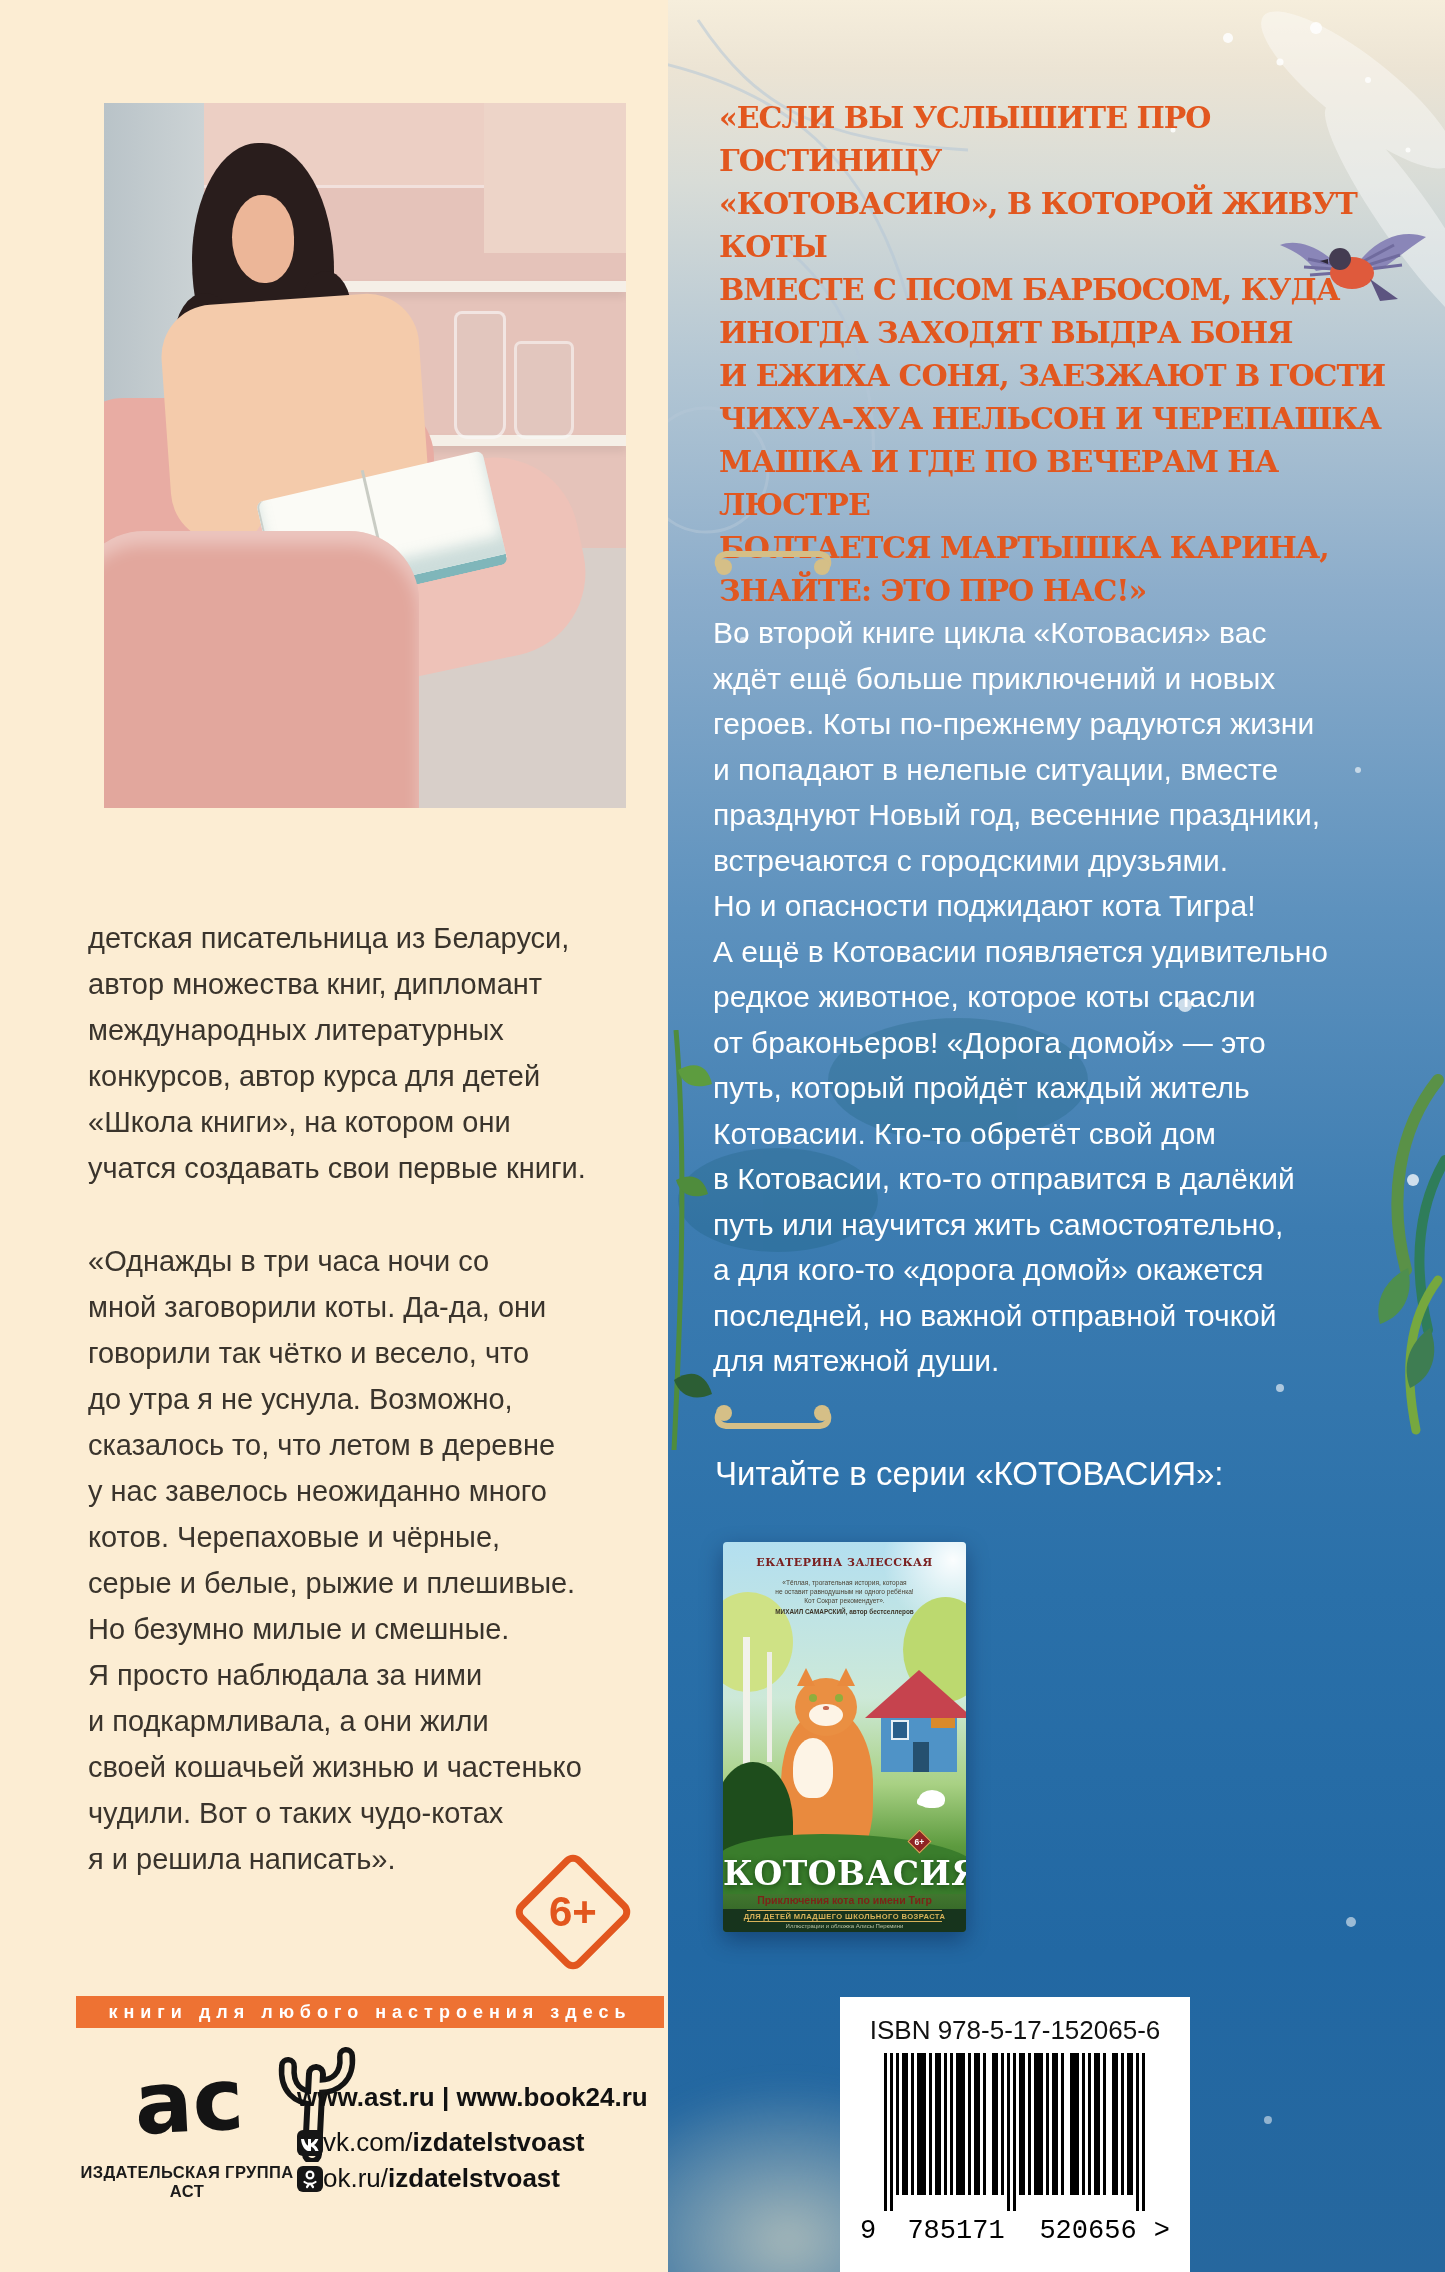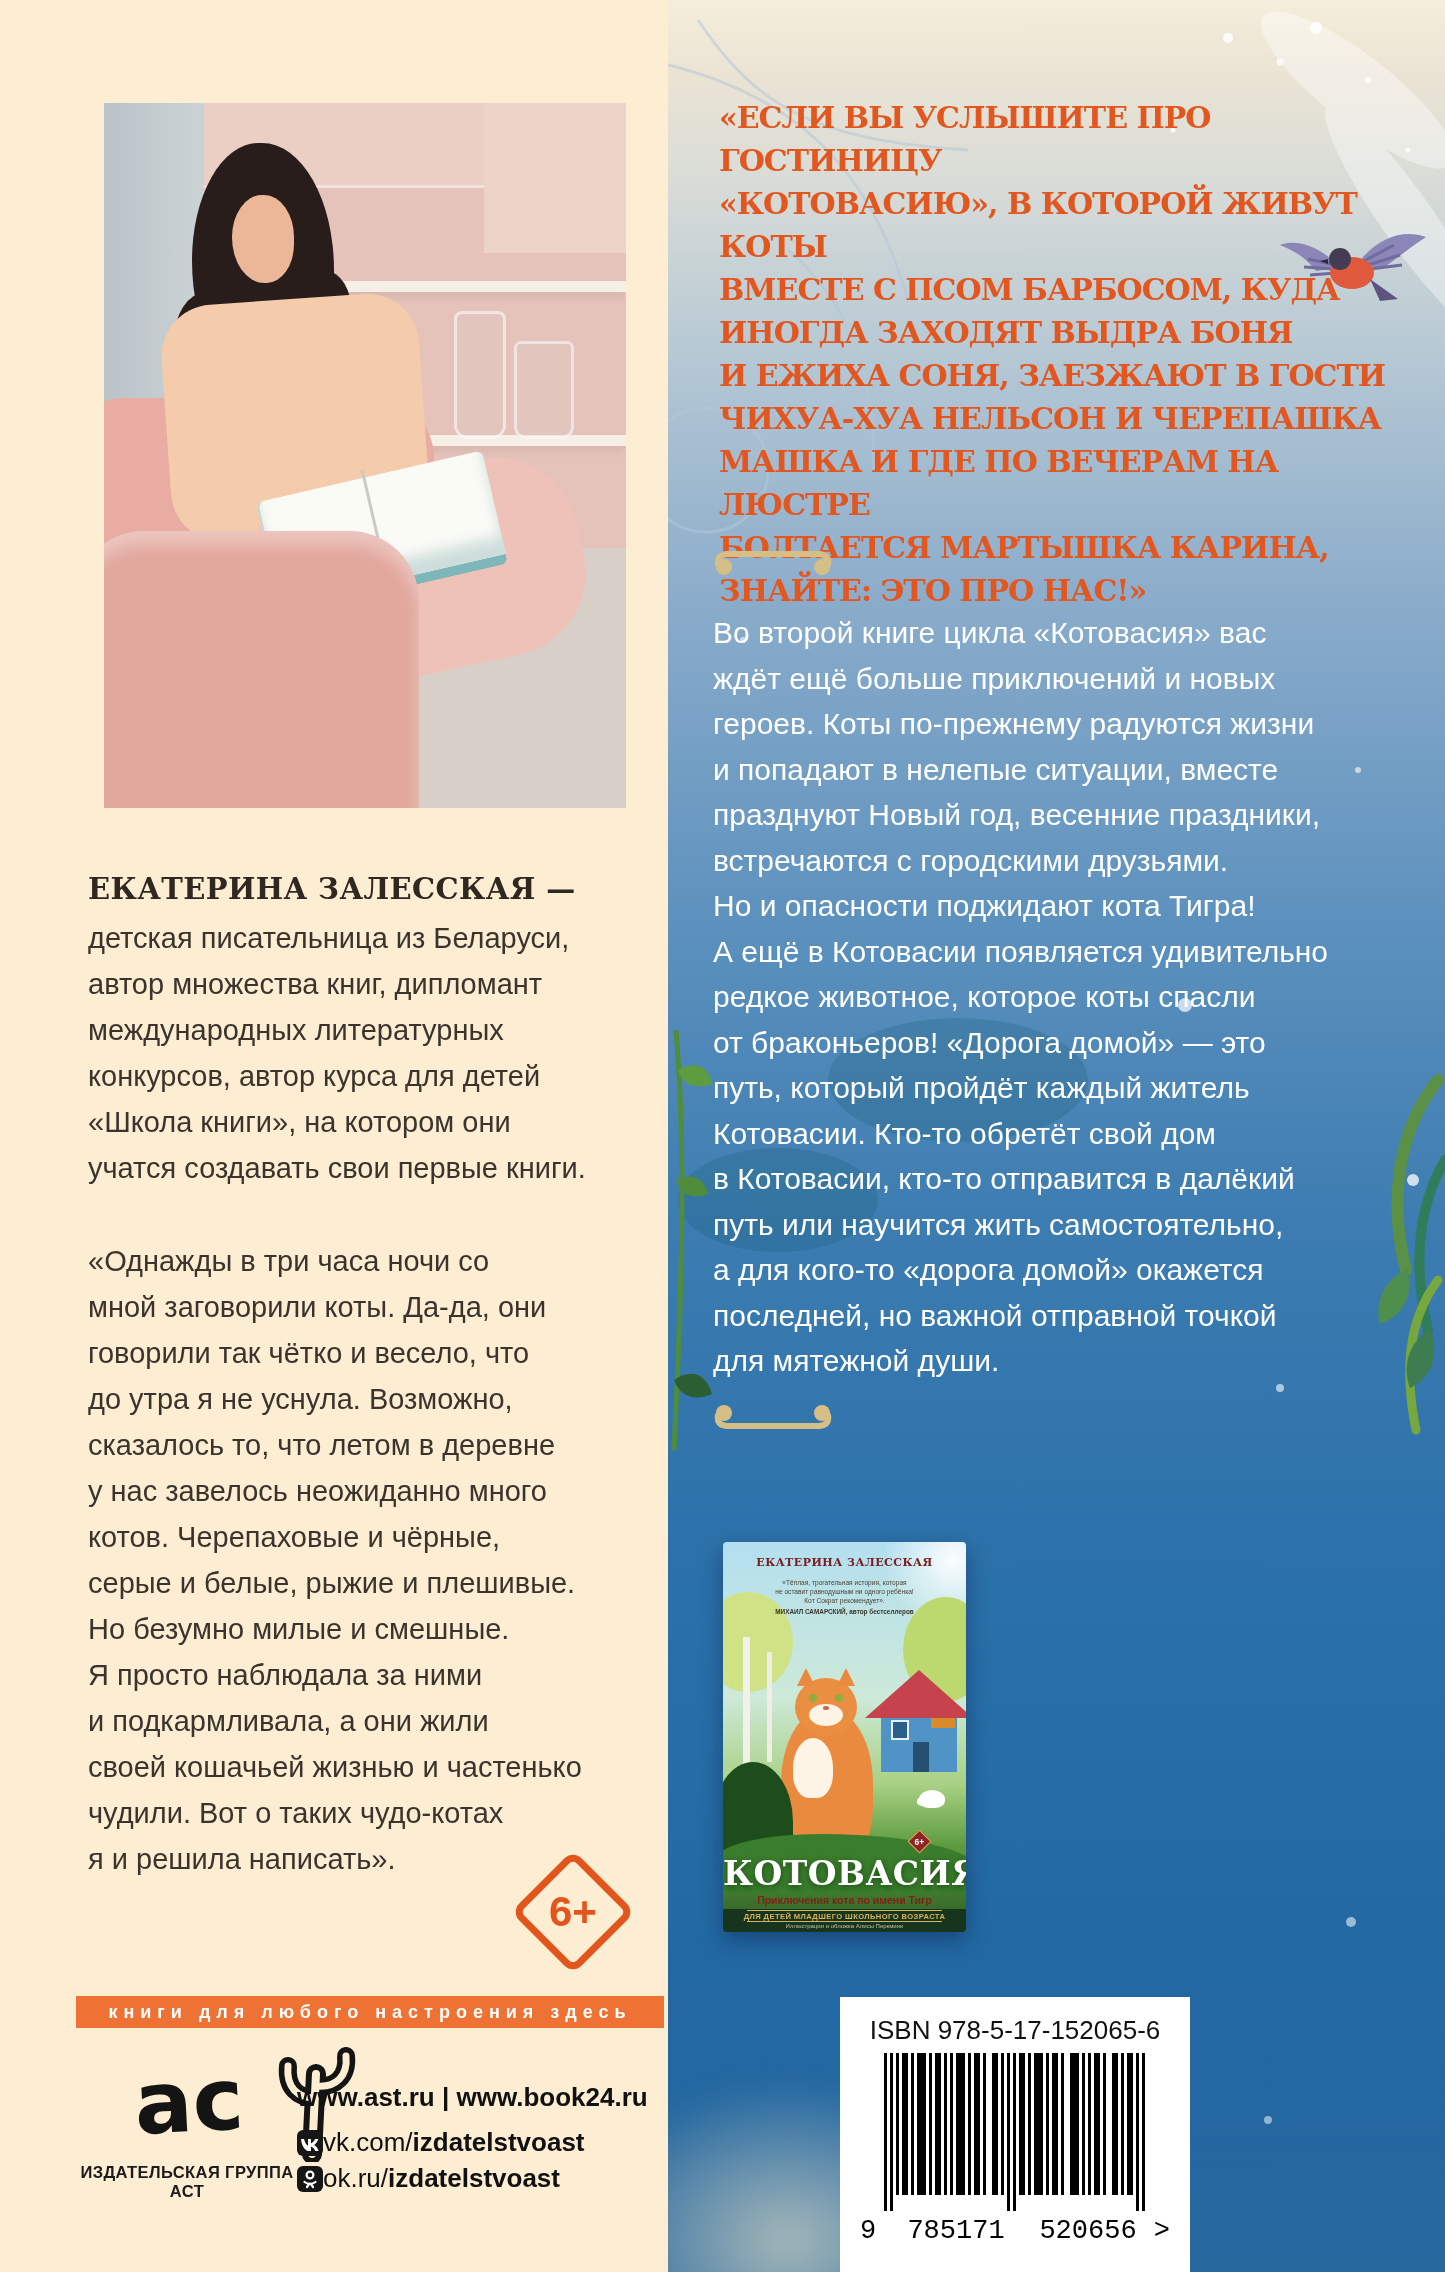--- a/index.html
+++ b/index.html
@@ -99,21 +99,20 @@
       <div style="left:70px;top:190px;width:62px;height:95px;background:#291d1c;border-radius:50%;"></div>
       <div style="left:196px;top:168px;width:52px;height:86px;background:#291d1c;border-radius:50%;"></div>
       <div style="left:128px;top:92px;width:62px;height:88px;background:#ecb698;border-radius:50% 50% 46% 54%;"></div>
       <div style="left:62px;top:196px;width:258px;height:238px;background:#f4cbab;border-radius:52px;transform:rotate(-4deg);"></div>
       <div style="left:140px;top:372px;width:340px;height:200px;background:#eec2b8;border-radius:84px;transform:rotate(-12deg);"></div>
       <div style="left:162px;top:372px;width:232px;height:106px;background:#fbfbf6;border-radius:7px;transform:rotate(-13deg);border-bottom:10px solid #7fb6ba;box-shadow:inset 0 -18px 14px rgba(120,165,170,.35), inset 2px 0 0 #d8d8d2;"></div>
       <div style="left:268px;top:366px;width:3px;height:100px;background:#c9ccc4;transform:rotate(-13deg);"></div>
       <div style="left:-30px;top:428px;width:345px;height:280px;background:#e2a79d;border-radius:70px 70px 0 0;box-shadow:inset 0 14px 16px rgba(255,255,255,.35);"></div>
     </div>
 
-    <div class="abs author-heading" style="left:88px;top:872px;width:560px;">ЕКАТЕРИНА ЗАЛЕССКАЯ —</div>
 
     <div class="abs body-text prelines" style="left:88px;top:1238px;width:572px;">«Однажды в три часа ночи со
 мной заговорили коты. Да-да, они
 говорили так чётко и весело, что
 до утра я не уснула. Возможно,
 сказалось то, что летом в деревне
 у нас завелось неожиданно много
 котов. Черепаховые и чёрные,
 серые и белые, рыжие и плешивые.
 Но безумно милые и смешные.
@@ -282,20 +281,21 @@
 
     <svg class="abs" style="left:45px;top:1400px;" width="120" height="34" viewBox="0 0 120 34">
       <g transform="translate(0,34) scale(1,-1)">
         <path d="M14 8 H106" stroke="#d5bf87" stroke-width="6" stroke-linecap="round" fill="none"></path>
         <path d="M14 8 Q3 9 5 19 M106 8 Q117 9 115 19" stroke="#d5bf87" stroke-width="6" stroke-linecap="round" fill="none"></path>
         <circle cx="11" cy="21" r="8" fill="#d5bf87"></circle>
         <circle cx="109" cy="21" r="8" fill="#d5bf87"></circle>
       </g>
     </svg>
 
+    <div class="abs series-line">Читайте в серии «КОТОВАСИЯ»:</div>
 
     <div class="abs cover">
       <div style="left:150px;top:0;width:100px;height:90px;background:radial-gradient(circle at 80% 20%,rgba(255,255,255,.95),rgba(255,255,255,0) 65%);"></div>
 
       <div style="left:-20px;top:50px;width:90px;height:100px;background:#cfe285;border-radius:50%;"></div>
       <div style="left:180px;top:55px;width:85px;height:105px;background:#bcd96f;border-radius:50%;"></div>
       <div style="left:20px;top:95px;width:7px;height:130px;background:#f2f2ea;box-shadow:0 18px 0 -15px #555,0 42px 0 -15px #555 ;"></div>
       <div style="left:44px;top:110px;width:5px;height:110px;background:#eeeee6;"></div>
 
       <div style="left:158px;top:168px;width:76px;height:62px;background:#4f93c7;"></div>

